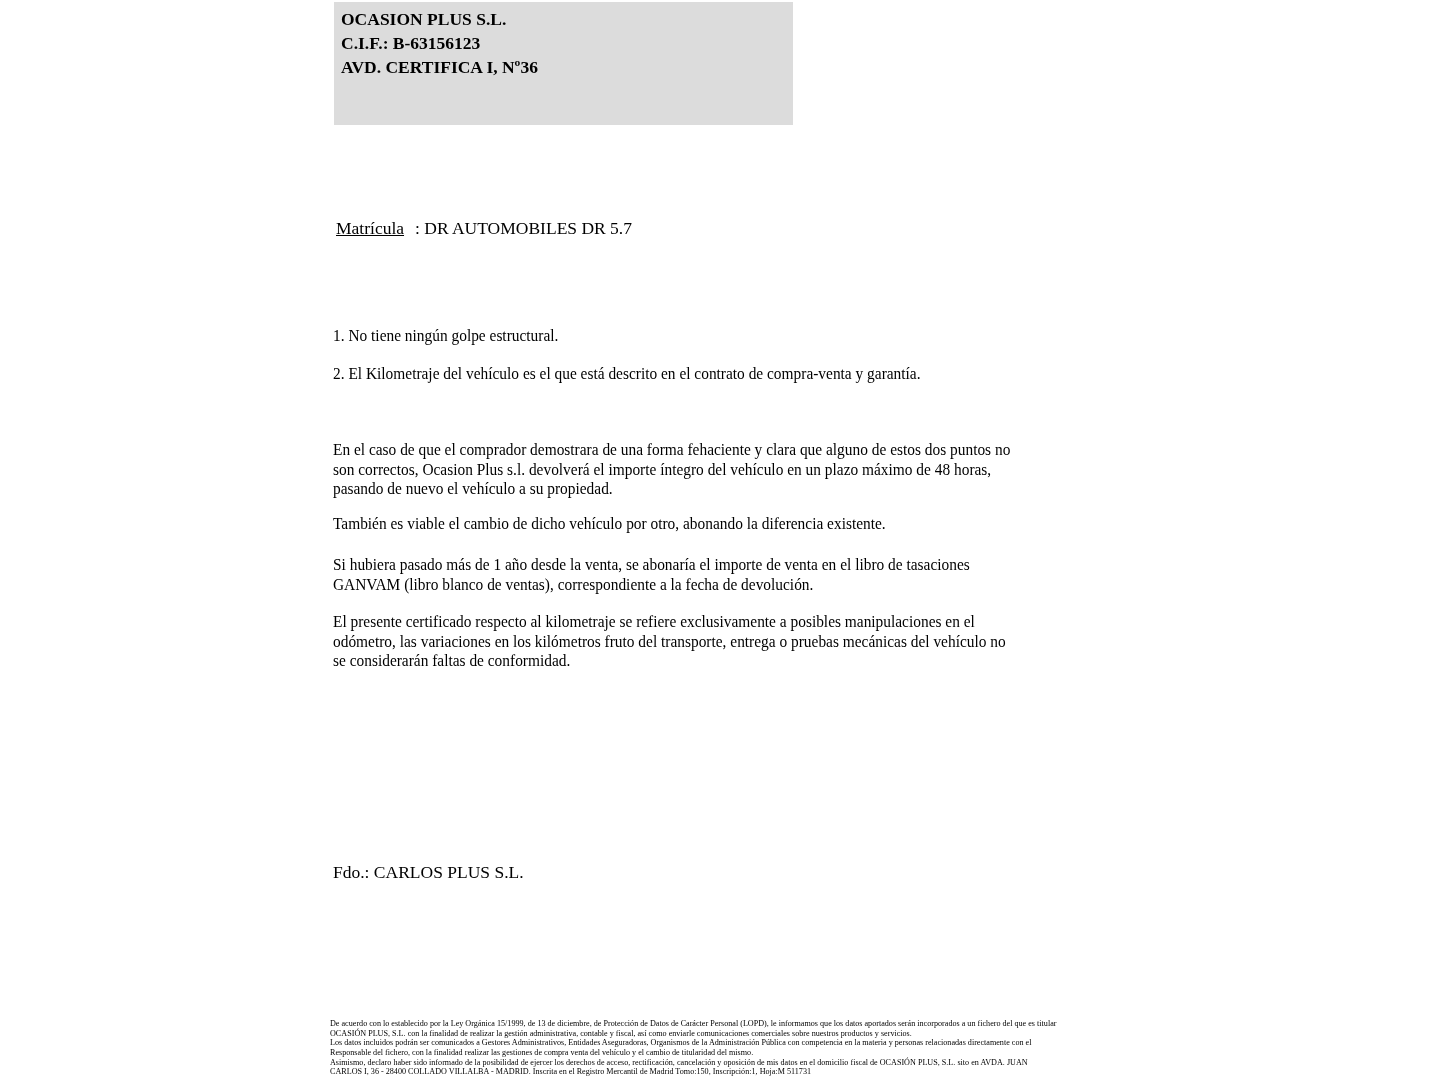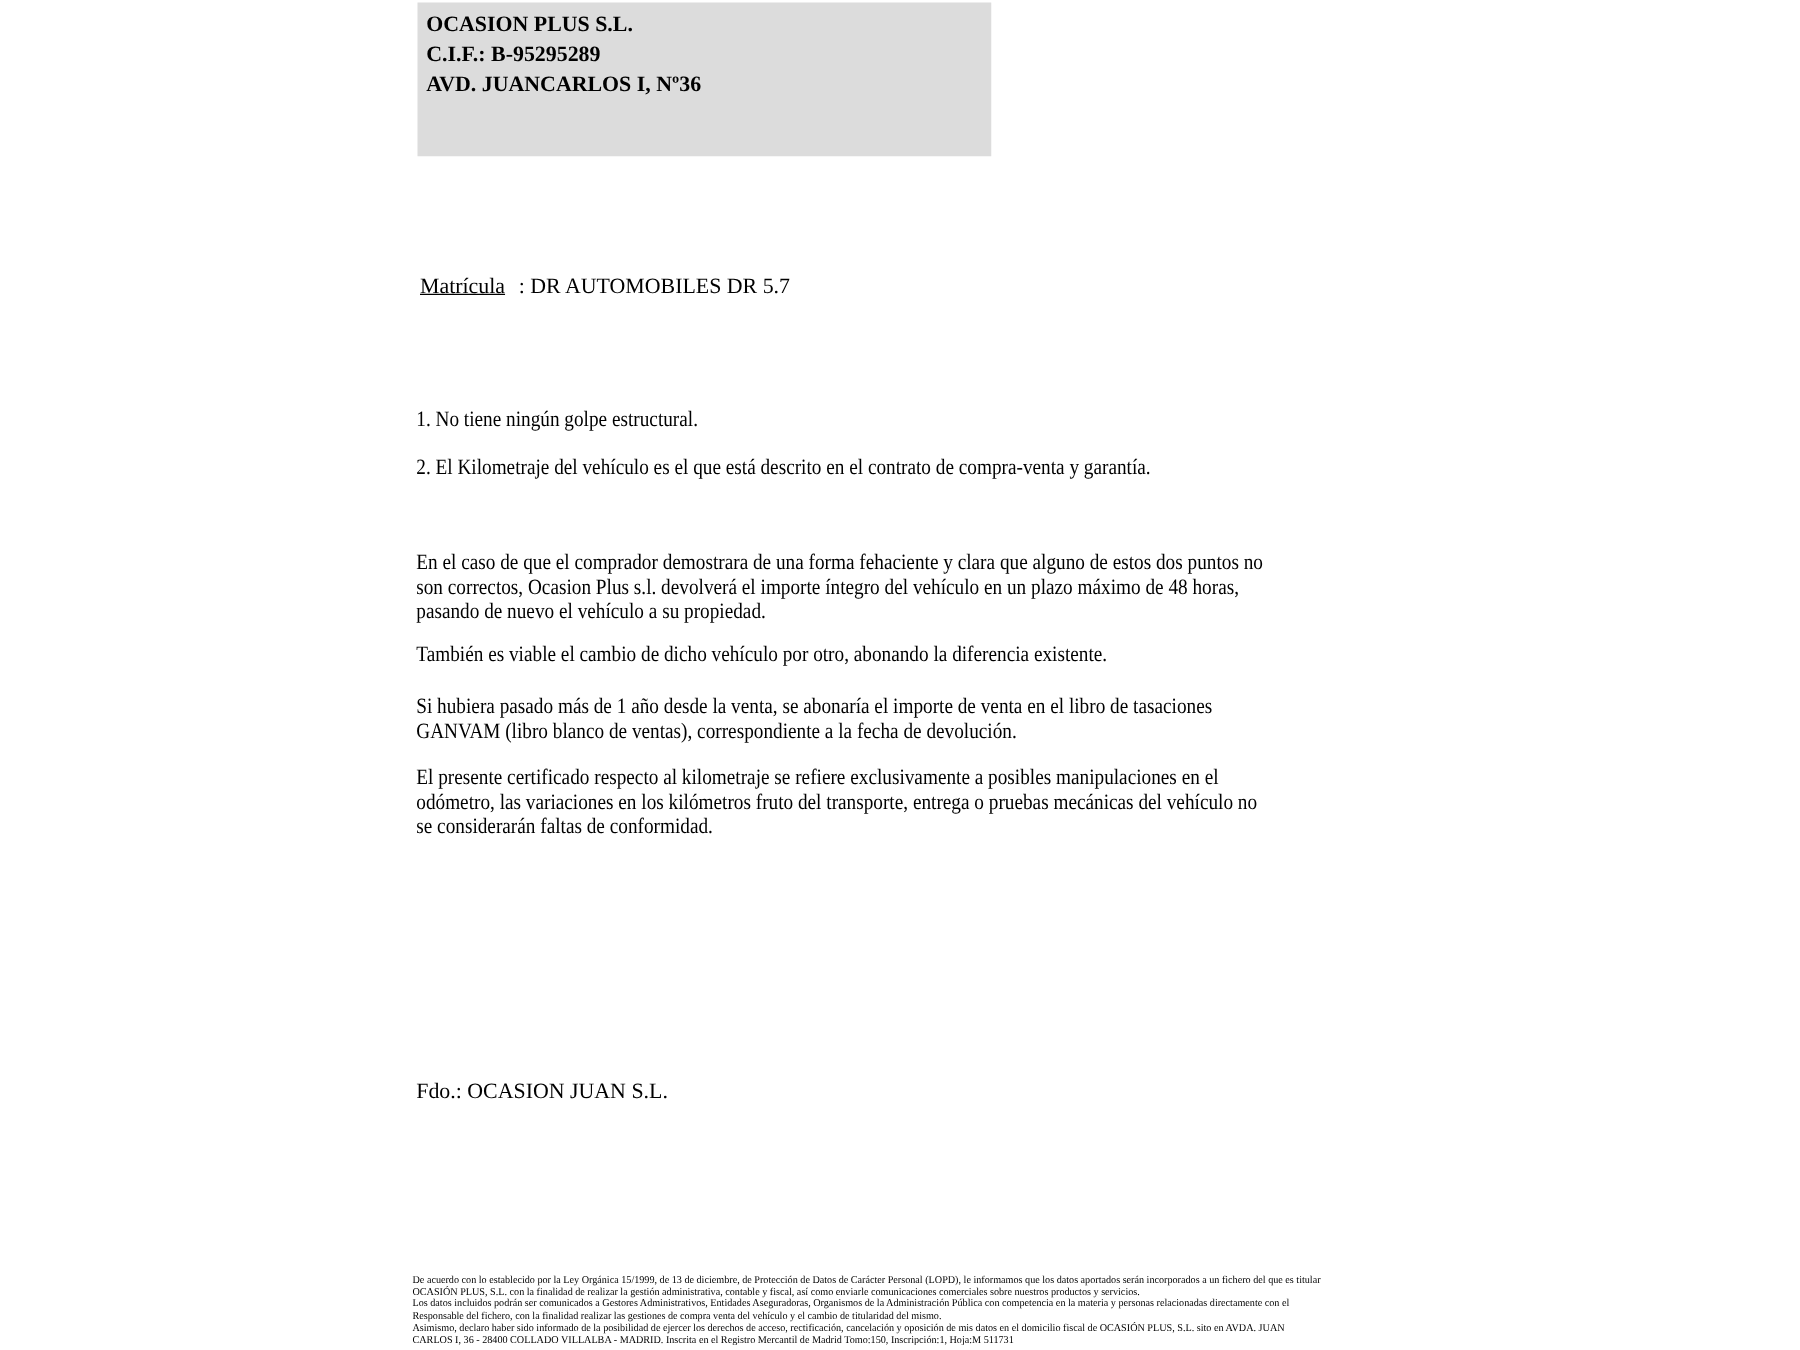--- a/index.html
+++ b/index.html
@@ -78,22 +78,22 @@
   }
   .legal .legal-line { white-space: pre; }
 </style>
 </head>
 <body>
 
 <div class="page">
 
   <div class="header-box">
     <div class="hline">OCASION PLUS S.L.</div>
-    <div class="hline">C.I.F.: B-95295289</div>
-    <div class="hline">AVD. JUANCARLOS I, Nº36</div>
+    <div class="hline">C.I.F.: B-63156123</div>
+    <div class="hline">AVD. CERTIFICA I, Nº36</div>
   </div>
 
 
   <div class="certify">
     <div>
       <span class="label-col"><span class="underlined">Matrícula</span></span><span>: DR AUTOMOBILES DR 5.7</span>
     </div>
   </div>
 
   <div class="point" style="top:325px;">1. No tiene ningún golpe estructural.</div>
@@ -102,21 +102,21 @@
   <div class="body-par" style="top:440px;">En el caso de que el comprador demostrara de una forma fehaciente y clara que alguno de estos dos puntos no
 son correctos, Ocasion Plus s.l. devolverá el importe íntegro del vehículo en un plazo máximo de 48 horas,
 pasando de nuevo el vehículo a su propiedad.</div>
   <div class="body-par" style="top:514px;">También es viable el cambio de dicho vehículo por otro, abonando la diferencia existente.</div>
   <div class="body-par" style="top:555px;">Si hubiera pasado más de 1 año desde la venta, se abonaría el importe de venta en el libro de tasaciones
 GANVAM (libro blanco de ventas), correspondiente a la fecha de devolución.</div>
   <div class="body-par" style="top:612px;">El presente certificado respecto al kilometraje se refiere exclusivamente a posibles manipulaciones en el
 odómetro, las variaciones en los kilómetros fruto del transporte, entrega o pruebas mecánicas del vehículo no
 se considerarán faltas de conformidad.</div>
 
-  <div class="signature">Fdo.: OCASION JUAN S.L.</div>
+  <div class="signature">Fdo.: CARLOS PLUS S.L.</div>
 
   <div class="legal">
     <div class="legal-line">De acuerdo con lo establecido por la Ley Orgánica 15/1999, de 13 de diciembre, de Protección de Datos de Carácter Personal (LOPD), le informamos que los datos aportados serán incorporados a un fichero del que es titular</div>
     <div class="legal-line">OCASIÓN PLUS, S.L. con la finalidad de realizar la gestión administrativa, contable y fiscal, así como enviarle comunicaciones comerciales sobre nuestros productos y servicios.</div>
     <div class="legal-line">Los datos incluidos podrán ser comunicados a Gestores Administrativos, Entidades Aseguradoras, Organismos de la Administración Pública con competencia en la materia y personas relacionadas directamente con el</div>
     <div class="legal-line">Responsable del fichero, con la finalidad realizar las gestiones de compra venta del vehículo y el cambio de titularidad del mismo.</div>
     <div class="legal-line">Asimismo, declaro haber sido informado de la posibilidad de ejercer los derechos de acceso, rectificación, cancelación y oposición de mis datos en el domicilio fiscal de OCASIÓN PLUS, S.L. sito en AVDA. JUAN</div>
     <div class="legal-line">CARLOS I, 36 - 28400 COLLADO VILLALBA - MADRID. Inscrita en el Registro Mercantil de Madrid Tomo:150, Inscripción:1, Hoja:M 511731</div>
   </div>
 

